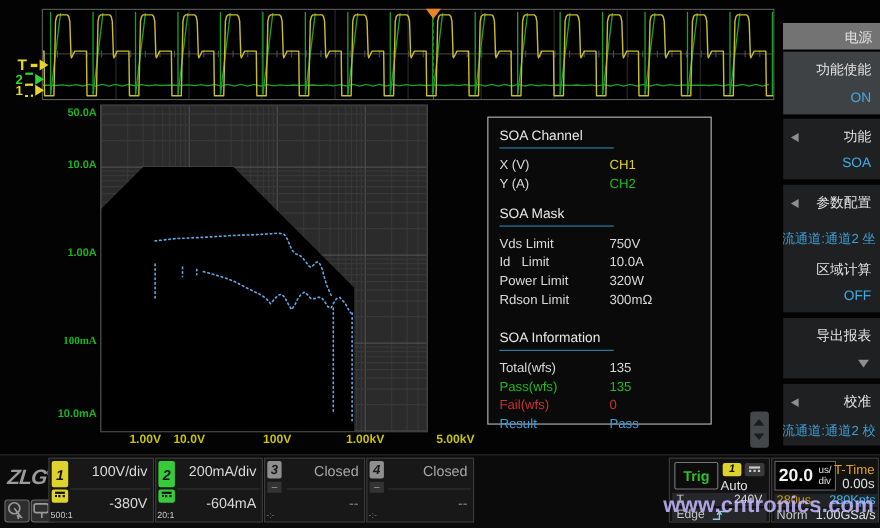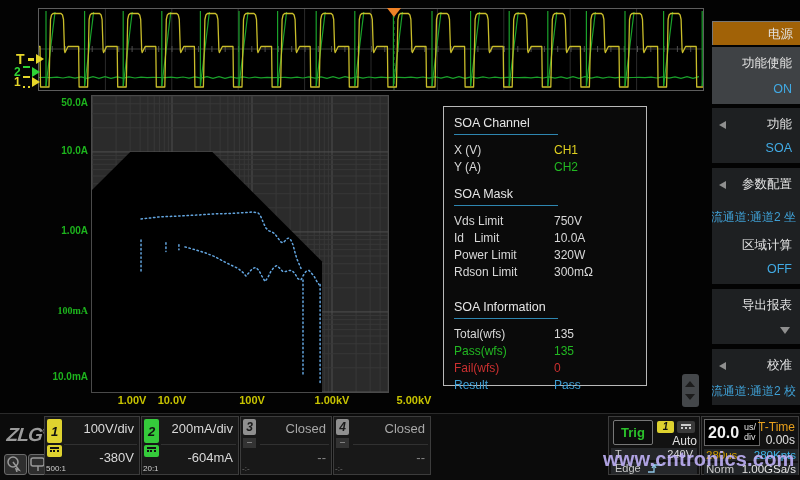--- a/index.html
+++ b/index.html
@@ -42,21 +42,21 @@
   .chev.dn{bottom:7px;border-top:6px solid #1c1c1c;}
   
   .sbitem{position:absolute;left:712px;width:88px;background:#1e2022;overflow:hidden;}
   .sbitem .lab{position:absolute;top:8px;right:8px;font-size:12.5px;color:#e4e4e4;white-space:nowrap;}
   .sbitem .val{position:absolute;bottom:8px;right:8px;font-size:12.5px;color:#41aae4;}
   .sbitem .sub{position:absolute;bottom:5px;right:4px;font-size:12px;color:#3f9fd4;white-space:nowrap;}
   .sbitem .larr{position:absolute;left:7px;top:13px;width:0;height:0;
         border-top:4.5px solid transparent;border-bottom:4.5px solid transparent;border-right:7px solid #8f8f8f;}
   .sbitem .darr{position:absolute;right:10px;bottom:10px;width:0;height:0;
         border-left:5.5px solid transparent;border-right:5.5px solid transparent;border-top:7px solid #8f8f8f;}
-  #sb-power{top:21px;height:23px;background:#a16207;border-top:1px solid #777;border-left:1px solid #777;}
+  #sb-power{top:21px;height:23px;background:#737373;border-top:1px solid #777;border-left:1px solid #777;}
   #sb-power .lab{top:4px;}
   #sb-enable{top:47px;height:57px;background:#3f4245;}
   #sb-func{top:108px;height:55px;}
   #sb-param{top:168px;height:63px;}
   #sb-area{top:229px;height:55px;}
   #sb-export{top:289px;height:55px;}
   #sb-cal{top:349px;height:56px;}
   
   #bar{position:absolute;left:0;top:413px;width:800px;height:67px;background:#0b0b0b;border-top:1px solid #2a2a2a;}
   #logo{position:absolute;left:7px;top:10px;color:#9a9a9a;font-weight:bold;font-style:italic;
@@ -82,21 +82,21 @@
   .chrow2{position:absolute;left:19px;right:5px;top:33px;font-size:13px;color:#d9d9d9;text-align:right;}
   .chrow2.dim{color:#888;}
   #trigblk{position:absolute;left:608px;top:2px;width:92px;height:59px;background:#121212;border:1px solid #3c3c3c;box-sizing:border-box;}
   #trigword{position:absolute;left:4px;top:3px;width:38px;height:23px;border:1px solid #777;border-radius:2px;
         background:#0c0c0c;color:#2bc12b;font-weight:bold;font-size:13px;display:flex;align-items:center;justify-content:center;}
   #trig-src{position:absolute;left:48px;top:4px;width:17px;height:12px;background:#ded22f;color:#111;
         font-size:10px;font-weight:bold;font-style:italic;text-align:center;line-height:12px;border-radius:2px;}
   #trig-coup{position:absolute;left:68px;top:4px;width:18px;height:12px;background:#3a3a3a;border-radius:2px;}
   #trig-coup .l1{margin:3px auto 1px;width:10px;border-top:2px solid #ccc;}
   #trig-coup .l2{margin:0 auto;width:10px;border-top:2px dotted #ccc;}
-  #trig-mode{position:absolute;left:46px;top:17px;width:42px;text-align:right;color:#e0e0e0;font-size:12px;}
+  #trig-mode{position:absolute;left:46px;top:17px;width:42px;text-align:left;color:#e0e0e0;font-size:12px;}
   .trow{position:absolute;left:2px;width:86px;height:12px;background:#25272a;font-size:11px;color:#c8c8c8;}
   #trow-lvl{top:31px;} #trow-type{top:45px;}
   .trow .tl{position:absolute;left:4px;top:0;} .trow .tr{position:absolute;right:4px;top:0;color:#d8d8d8;}
   #edge-glyph{position:absolute;left:36px;top:1px;}
   #timeblk{position:absolute;left:701px;top:2px;width:98px;height:59px;background:#121212;border:1px solid #3c3c3c;box-sizing:border-box;}
   #tb-scale{position:absolute;left:2px;top:2px;width:56px;height:27px;background:#000;border:1px solid #666;box-sizing:border-box;}
   #tb-scale .num{position:absolute;left:3px;top:4px;font-size:16px;font-weight:bold;color:#f0f0f0;}
   #tb-scale .un{position:absolute;right:3px;top:2px;font-size:9px;color:#e0e0e0;line-height:10px;text-align:left;}
   #tb-ttime-label{position:absolute;right:3px;top:3px;color:#e8a01c;font-size:12px;}
   #tb-ttime{position:absolute;right:3px;top:16px;color:#e0e0e0;font-size:12px;}

